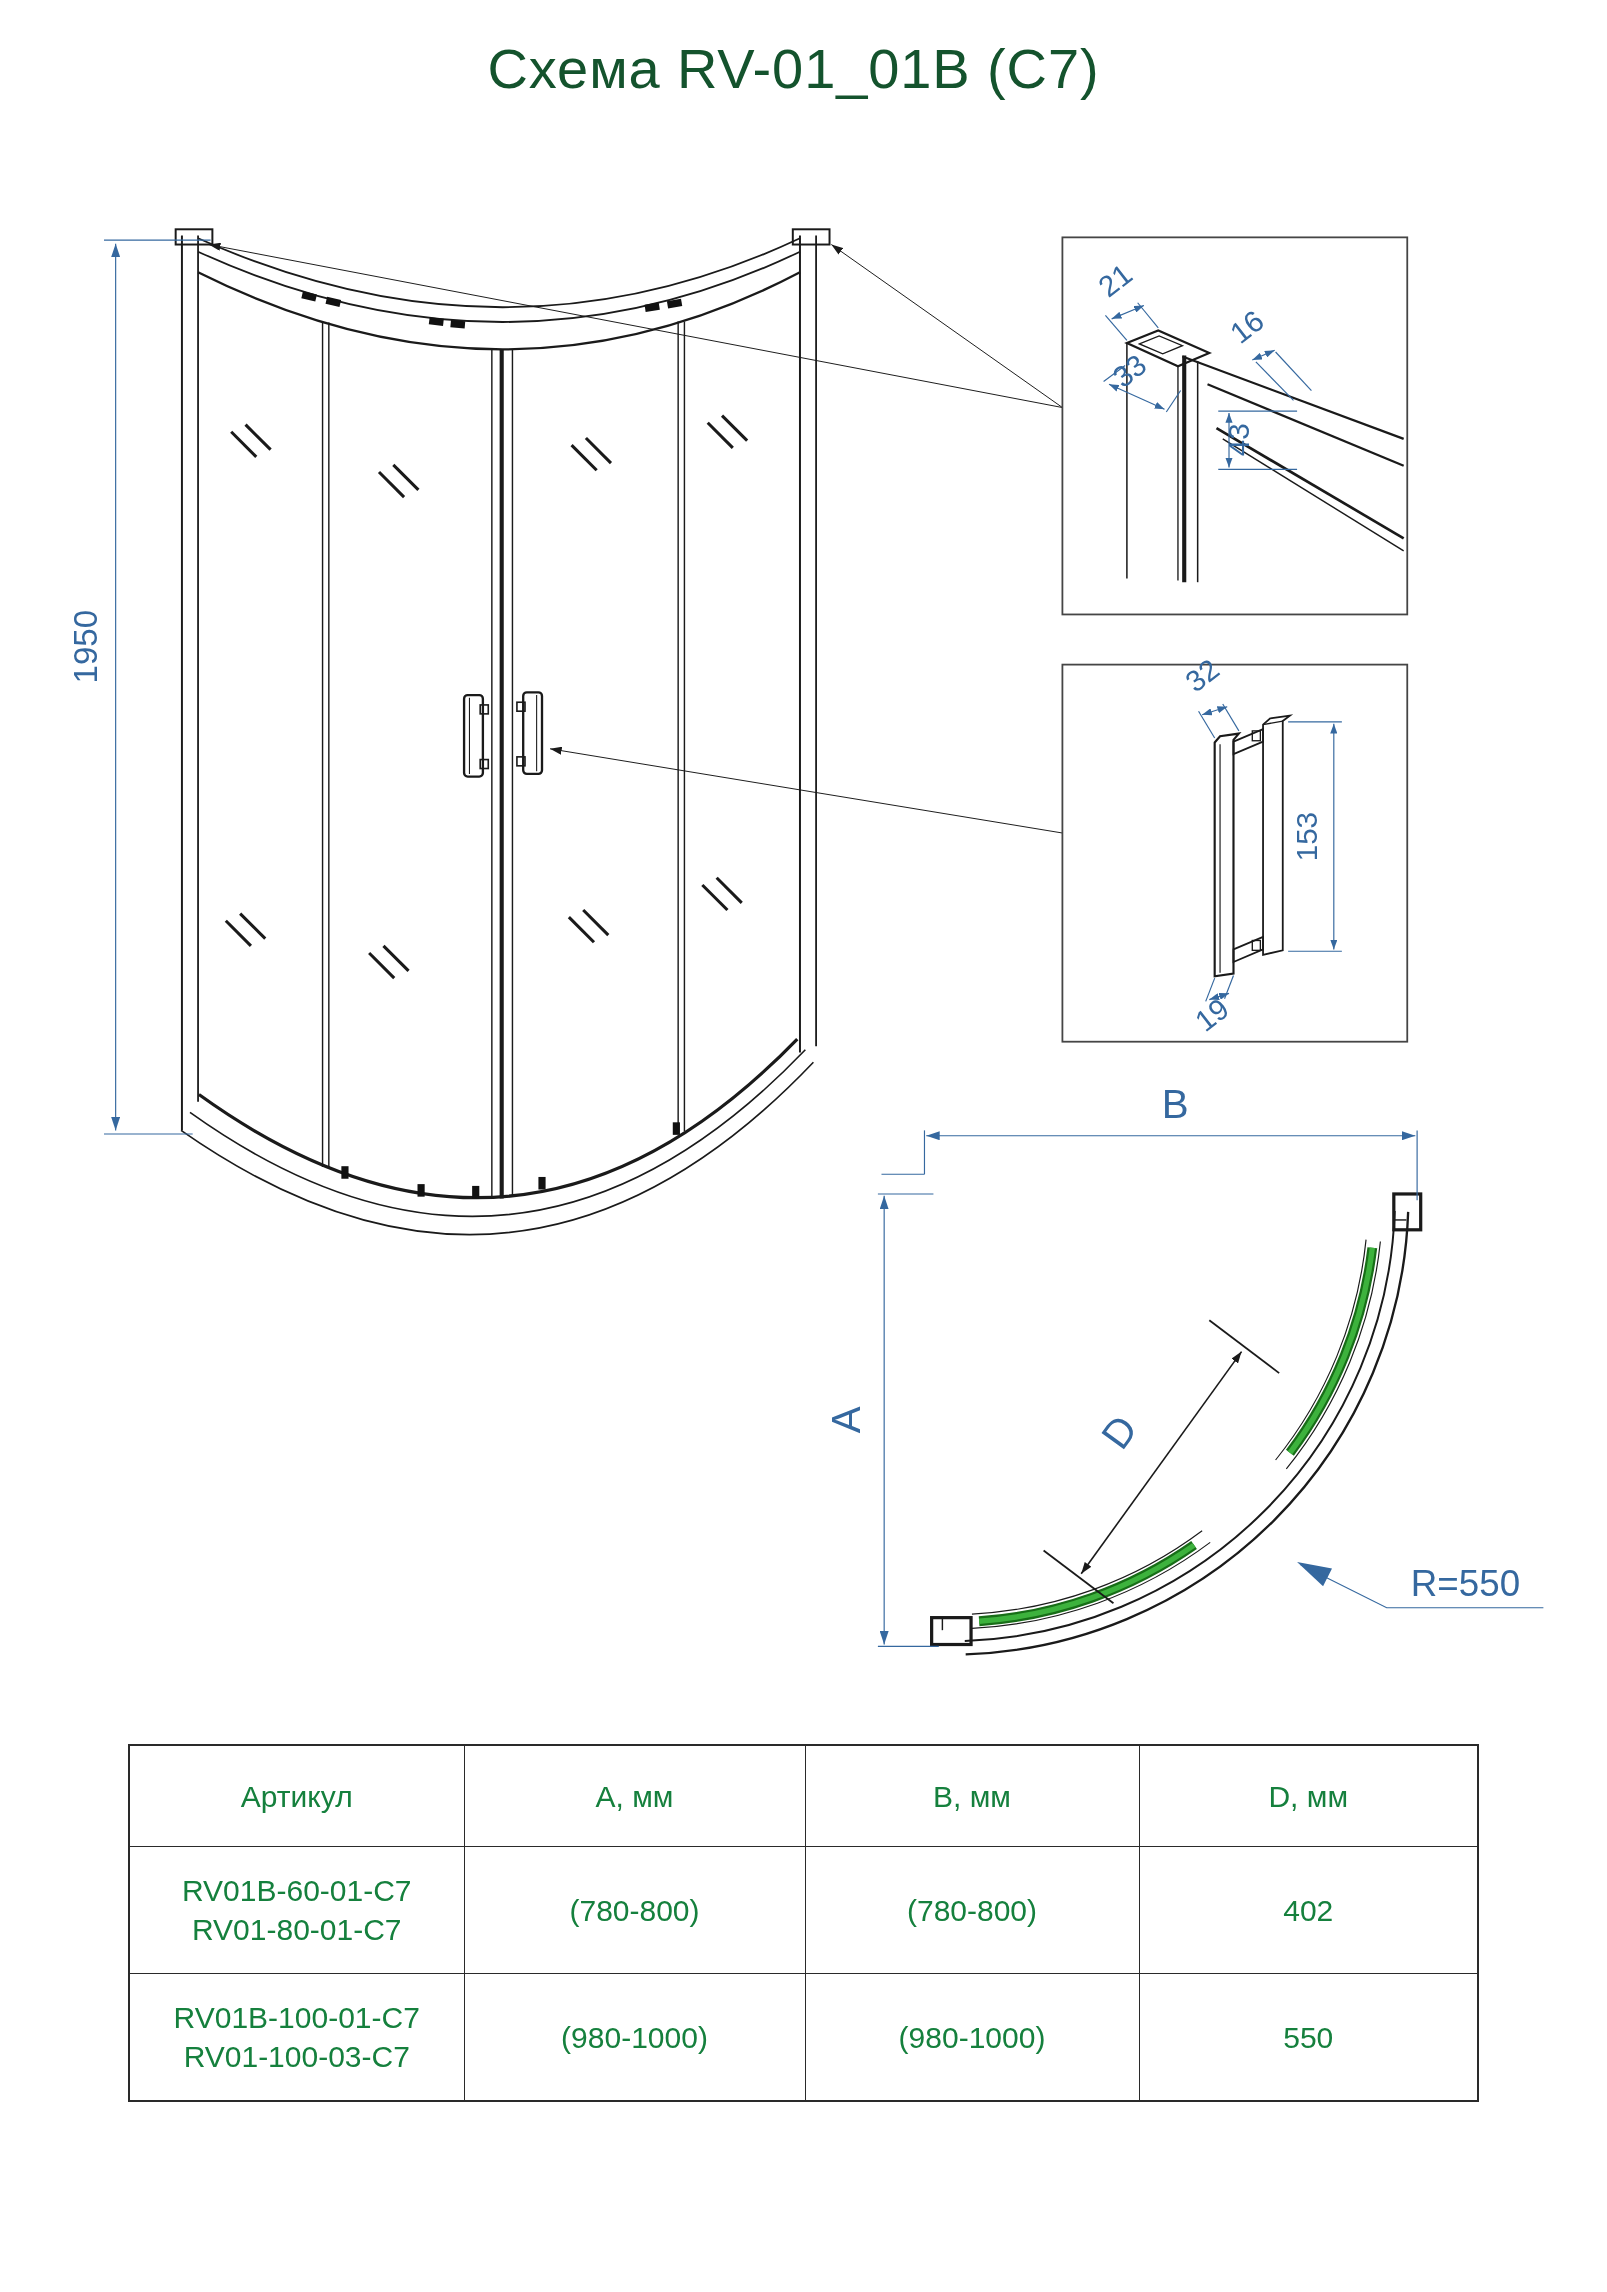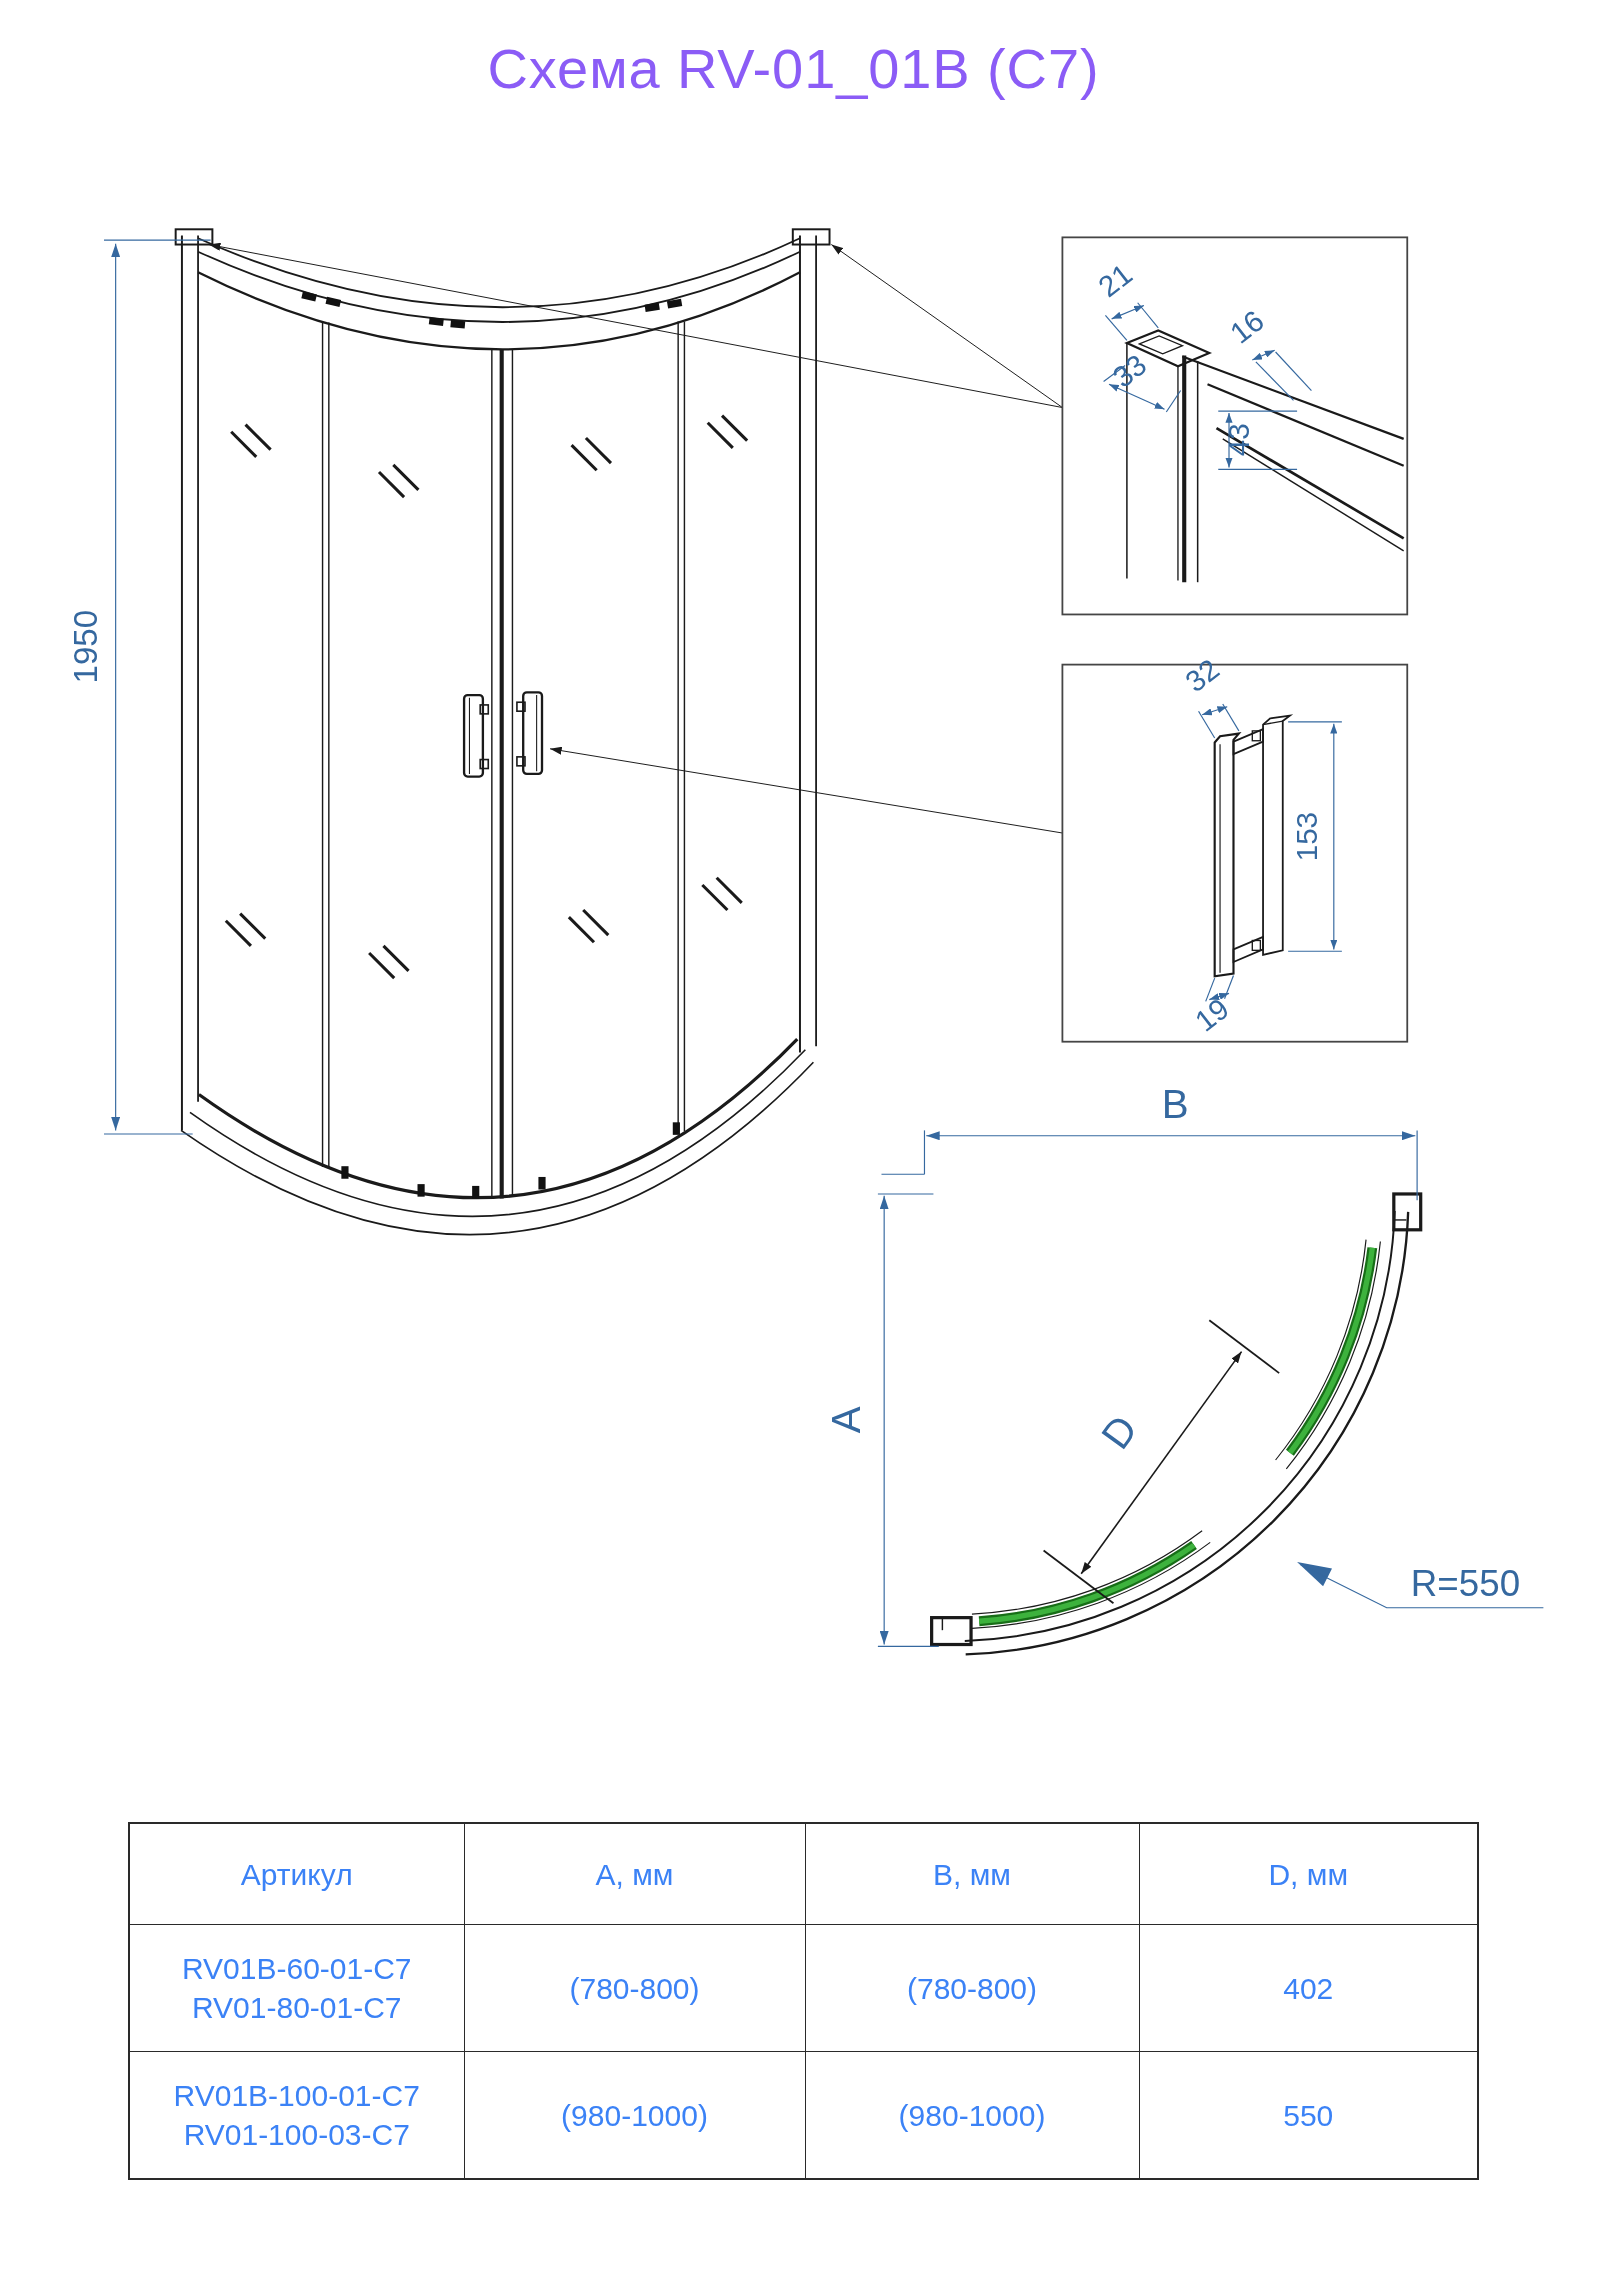--- a/index.html
+++ b/index.html
@@ -6,34 +6,34 @@
   .page{
     position:relative;
     width:1608px;height:2293px;
     background:#ffffff;
     font-family:"Liberation Sans", sans-serif;
     overflow:hidden;
   }
   .title{
     position:absolute;top:36px;left:0;width:1587px;
     text-align:center;
-    font-size:56px;font-weight:400;color:#8b5cf6;
+    font-size:56px;font-weight:400;color:#14532d;
     letter-spacing:0.9px;
   }
   svg{position:absolute;left:0;top:0;}
   svg .ln{stroke:#1a1a1a;fill:none;}
   svg text{font-family:"Liberation Sans",sans-serif;}
   svg .dimtxt{fill:#35689f;font-size:33px;text-anchor:middle;}
   svg .dimtxtL{fill:#35689f;font-size:45px;text-anchor:middle;}
   svg .bl{stroke:#35689f;fill:none;stroke-width:1.3;}
   .size-table{
-    position:absolute;left:128px;top:1822px;
+    position:absolute;left:128px;top:1744px;
     width:1350px;
     border-collapse:collapse;table-layout:fixed;
-    font-size:30px;color:#3b82f6;
+    font-size:30px;color:#15803d;
     background:#fff;
   }
   .size-table th,.size-table td{
     border:1.8px solid #2a2a2a;
     text-align:center;vertical-align:middle;
     font-weight:400;padding:0;line-height:1.3;
   }
   .size-table{border:2.7px solid #2a2a2a;}
   .size-table thead th{height:100px;}
   .size-table tbody td{height:126px;}

